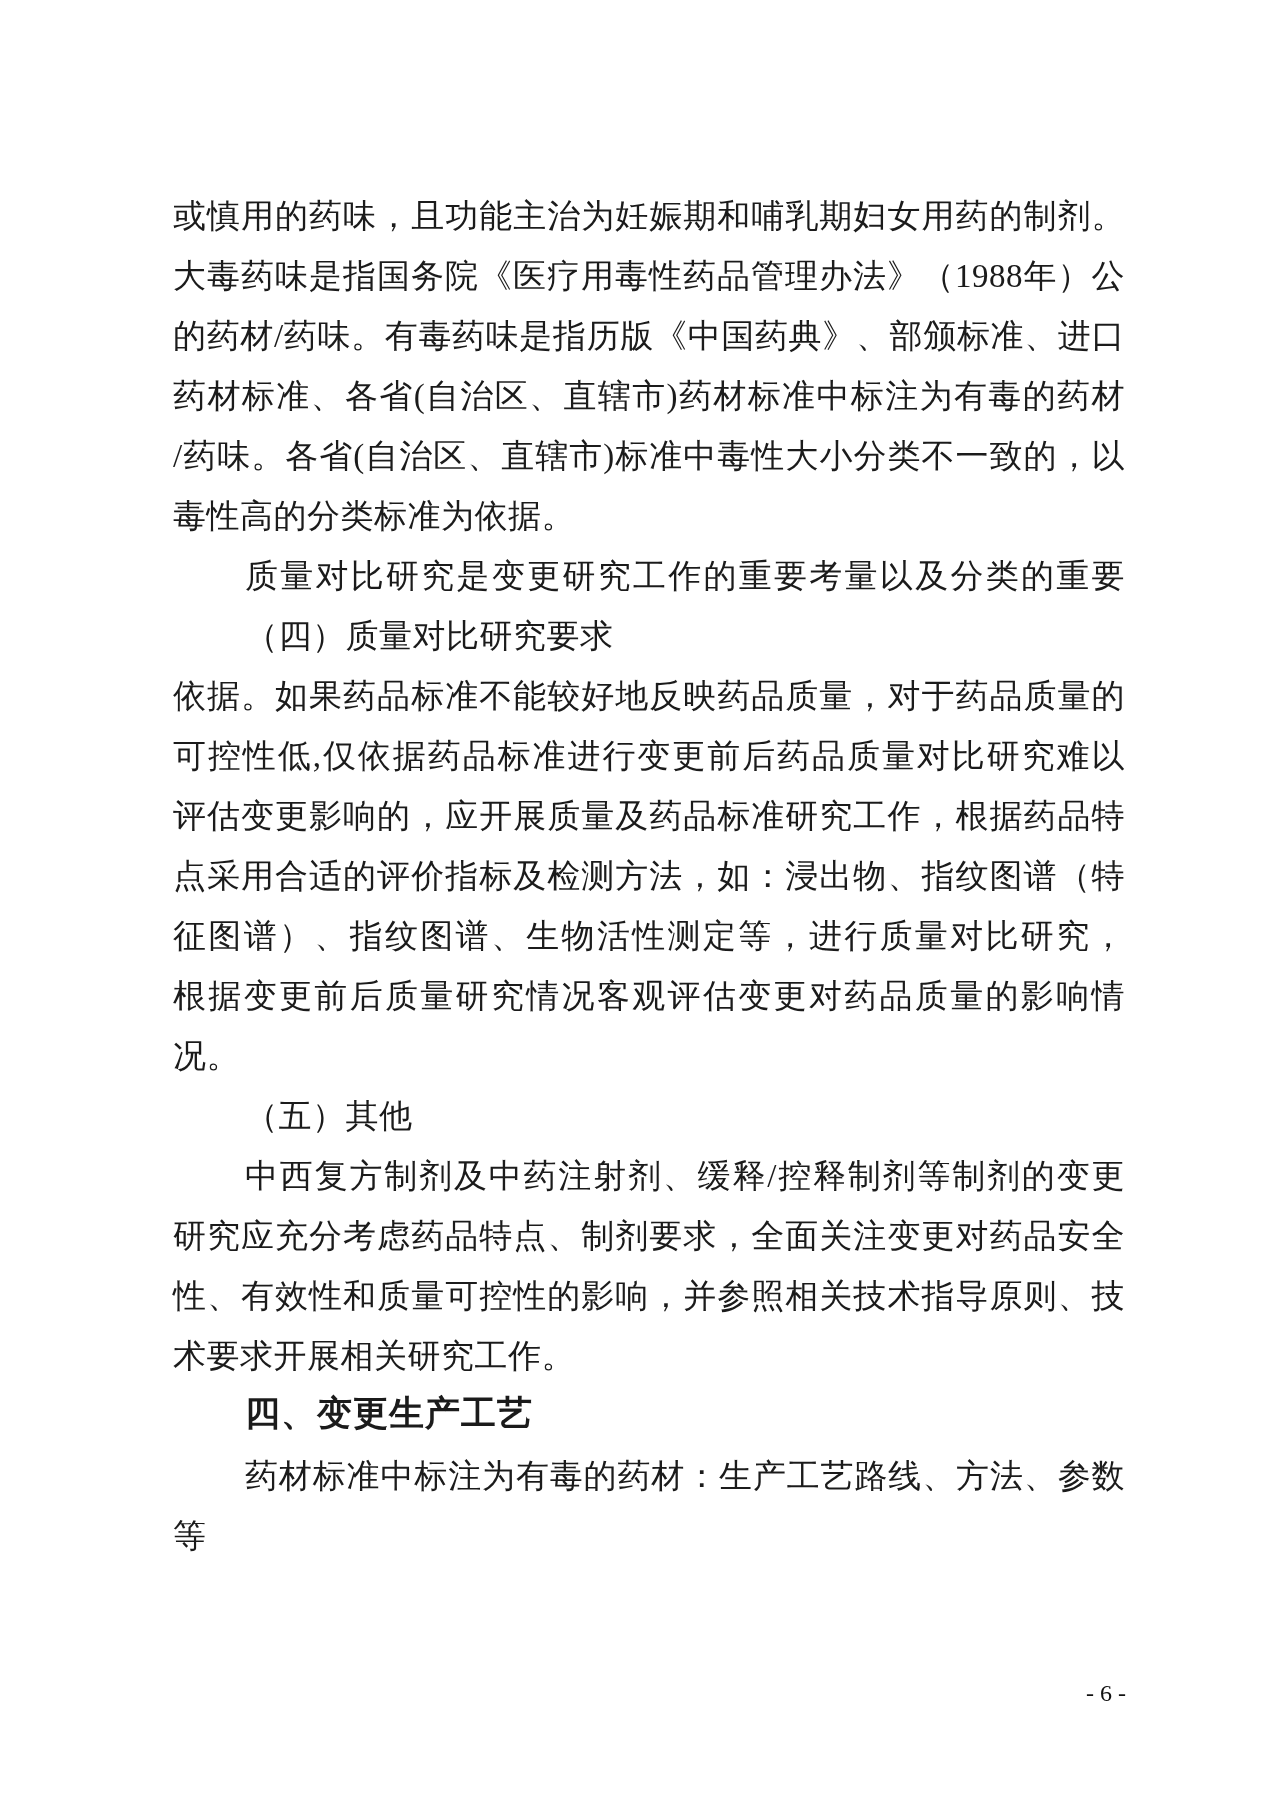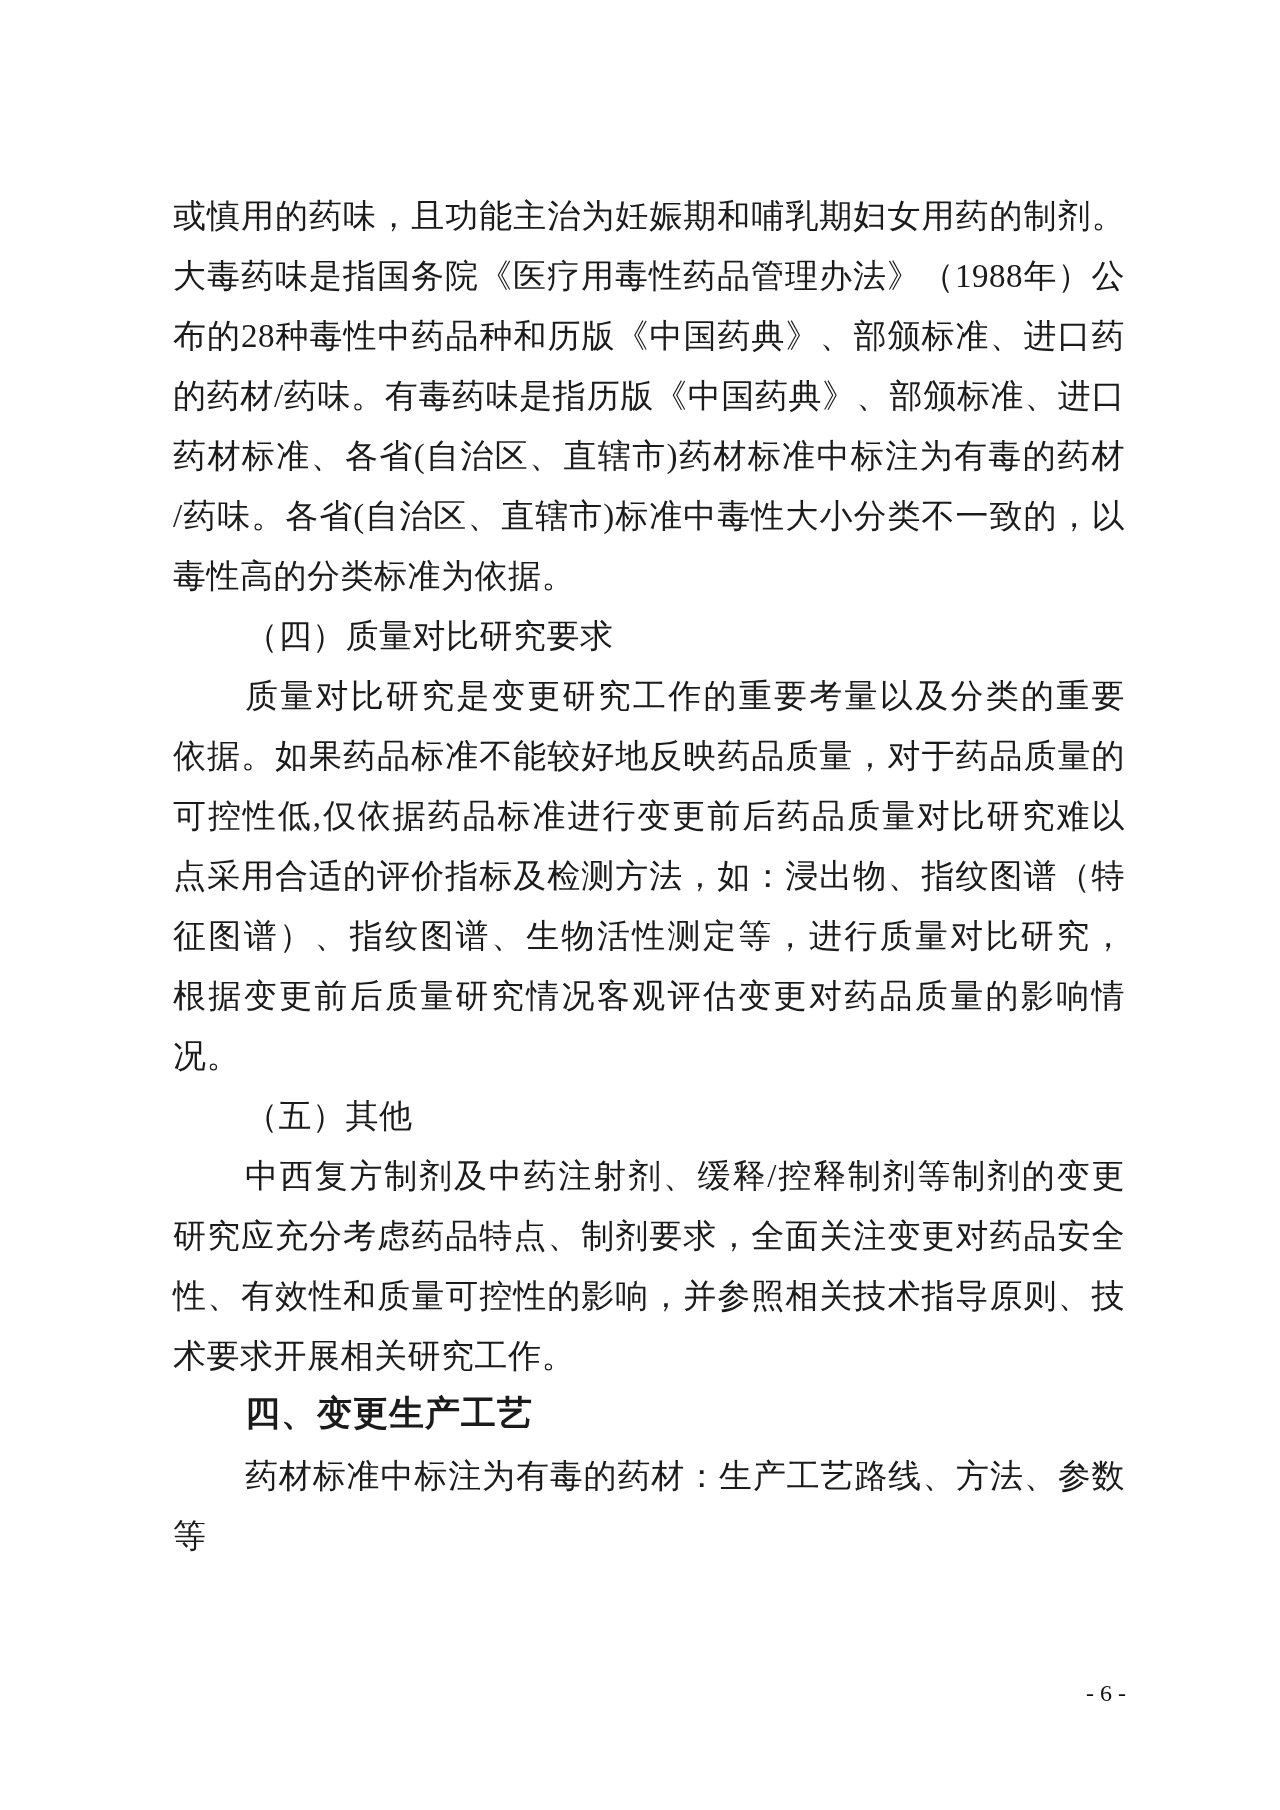--- a/index.html
+++ b/index.html
@@ -55,29 +55,29 @@
     font-family: "Liberation Serif", "DejaVu Serif", serif;
   }
 </style>
 </head>
 <body>
 
 <div class="page">
   <div class="textblock" id="textblock">
       <div class="ln j">或慎用的药味，且功能主治为妊娠期和哺乳期妇女用药的制剂。</div>
       <div class="ln j">大毒药味是指国务院《医疗用毒性药品管理办法》（1988年）公</div>
-      <div class="ln j">布的28种毒性中药品种和历版《中国药典》、部颁标准、进口药</div>
       <div class="ln j">的药材/药味。有毒药味是指历版《中国药典》、部颁标准、进口</div>
       <div class="ln j">药材标准、各省(自治区、直辖市)药材标准中标注为有毒的药材</div>
       <div class="ln j">/药味。各省(自治区、直辖市)标准中毒性大小分类不一致的，以</div>
       <div class="ln">毒性高的分类标准为依据。</div>
+      <div class="ln ind j">质量对比研究是变更研究工作的重要考量以及分类的重要</div>
       <div class="ln ind">（四）质量对比研究要求</div>
-      <div class="ln ind j">质量对比研究是变更研究工作的重要考量以及分类的重要</div>
       <div class="ln j">依据。如果药品标准不能较好地反映药品质量，对于药品质量的</div>
       <div class="ln j">可控性低,仅依据药品标准进行变更前后药品质量对比研究难以</div>
+      <div class="ln j">评估变更影响的，应开展质量及药品标准研究工作，根据药品特</div>
       <div class="ln j">点采用合适的评价指标及检测方法，如：浸出物、指纹图谱（特</div>
       <div class="ln j">征图谱）、指纹图谱、生物活性测定等，进行质量对比研究，</div>
       <div class="ln j">根据变更前后质量研究情况客观评估变更对药品质量的影响情</div>
       <div class="ln">况。</div>
       <div class="ln ind">（五）其他</div>
       <div class="ln ind j">中西复方制剂及中药注射剂、缓释/控释制剂等制剂的变更</div>
       <div class="ln j">研究应充分考虑药品特点、制剂要求，全面关注变更对药品安全</div>
       <div class="ln j">性、有效性和质量可控性的影响，并参照相关技术指导原则、技</div>
       <div class="ln">术要求开展相关研究工作。</div>
       <div class="ln ind hb">四、变更生产工艺</div>

